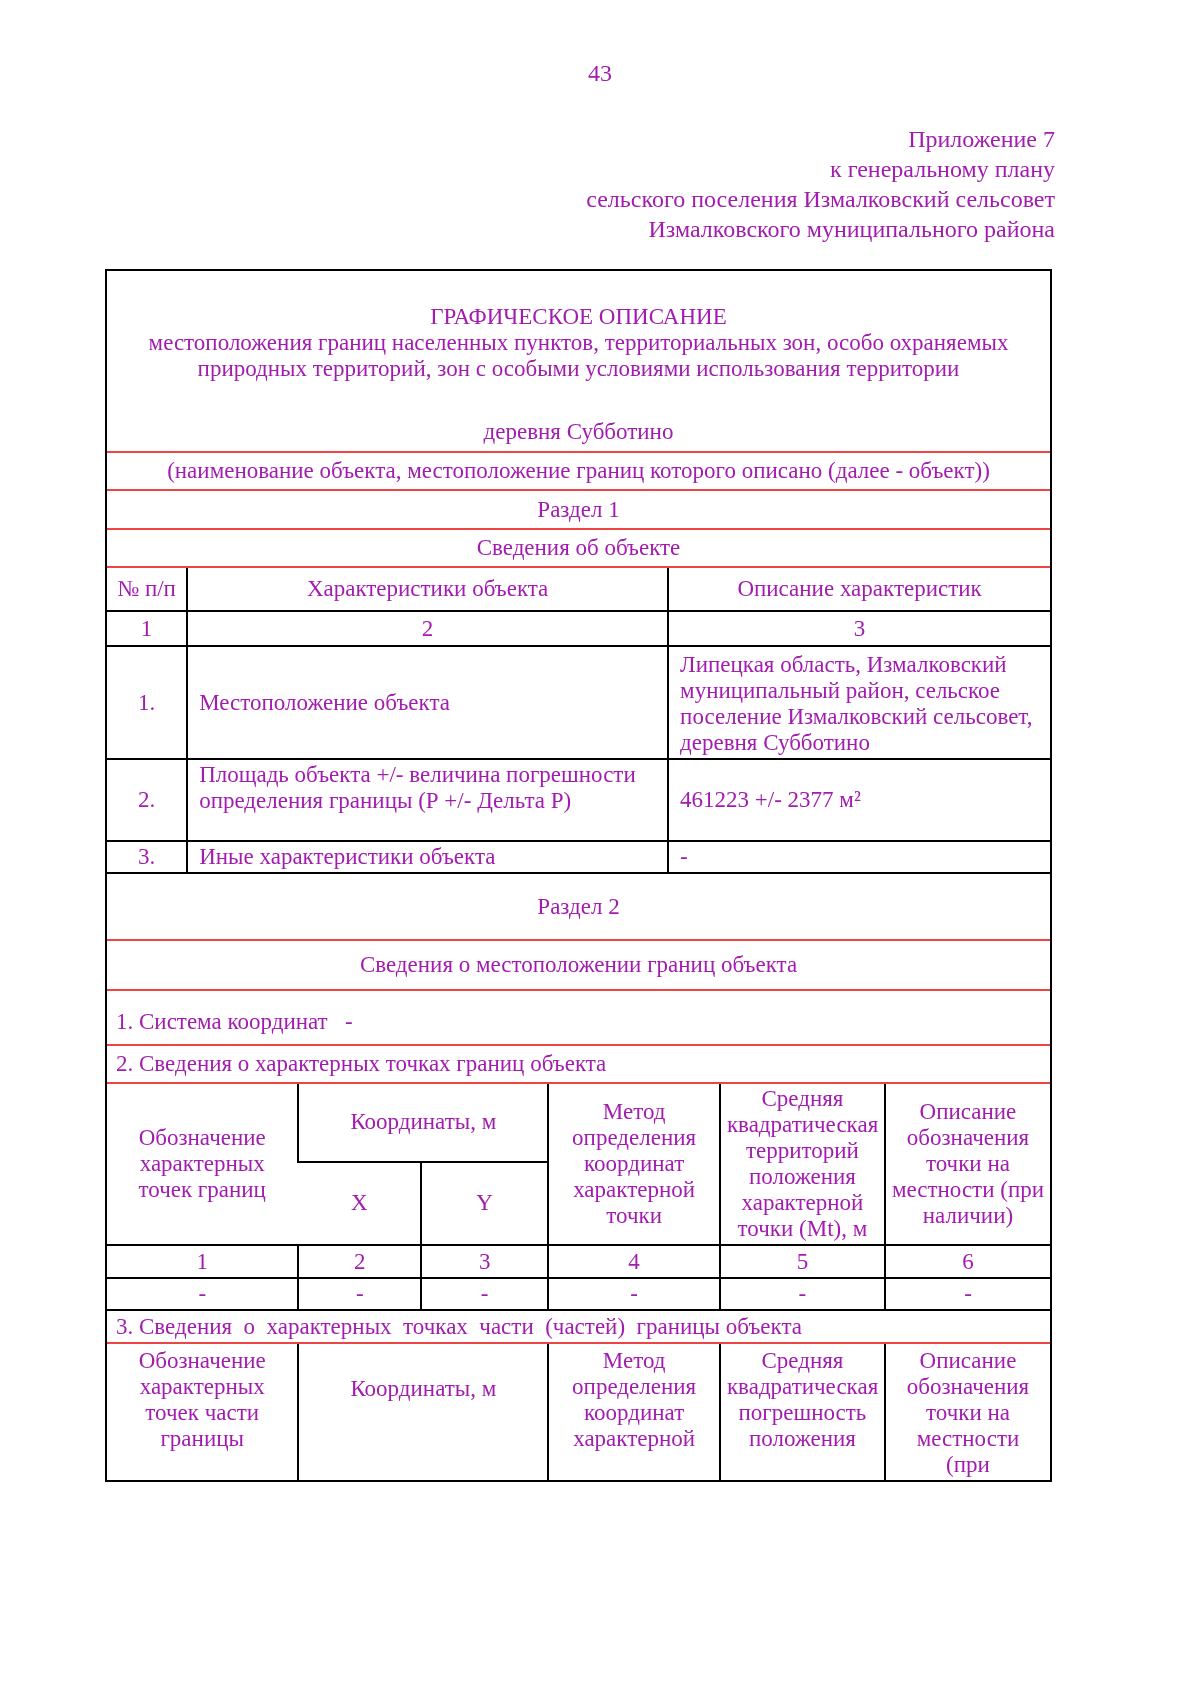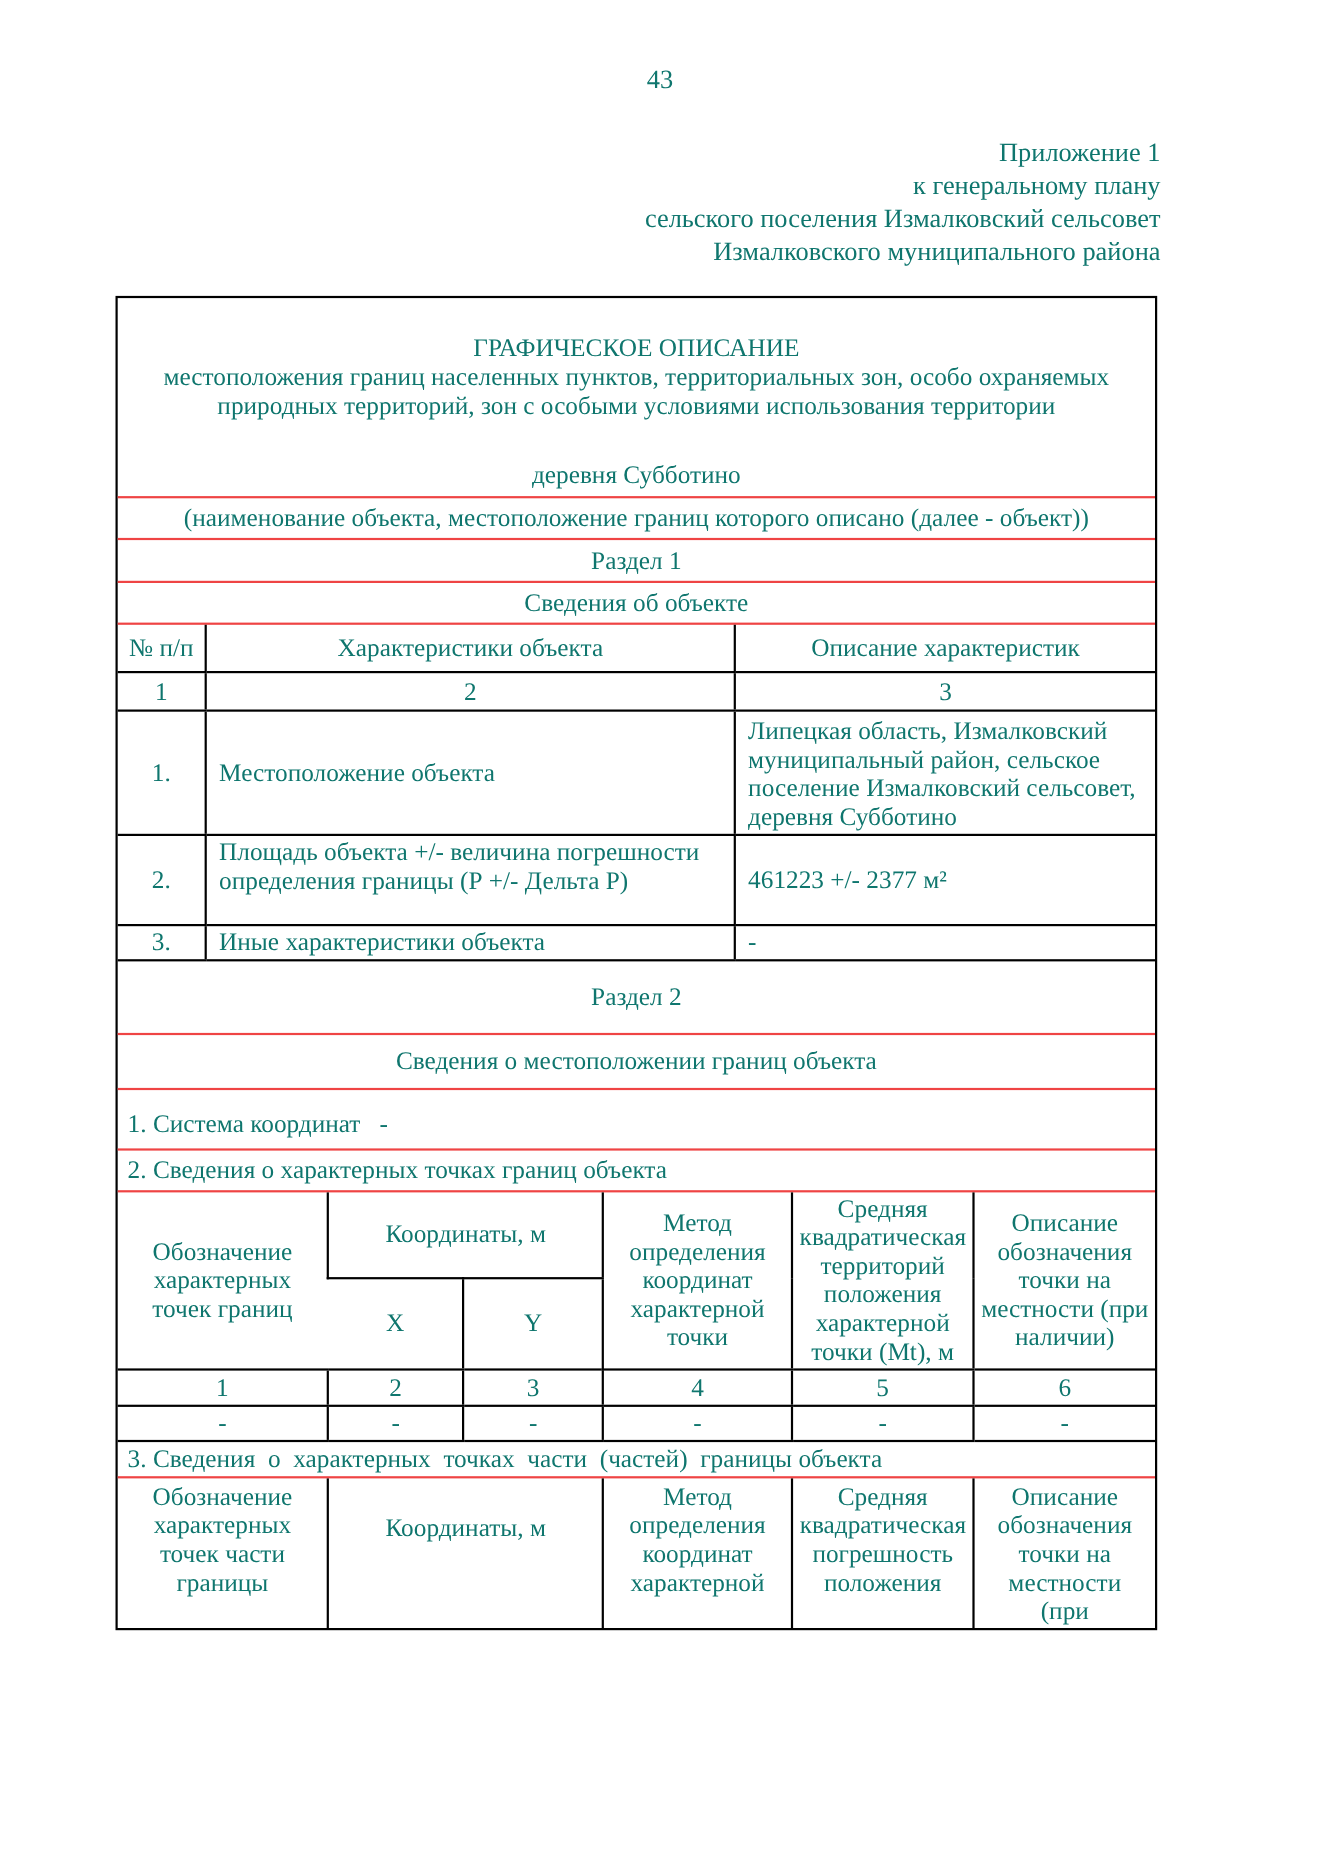--- a/index.html
+++ b/index.html
@@ -1,18 +1,18 @@
 <!DOCTYPE html>
 <html><head>
 <meta charset="utf-8">
 <style>
   * { margin:0; padding:0; box-sizing:border-box; }
   html,body { background:#ffffff; }
   .page {
-    width:1200px; height:1697px; background:#fff; color:#0f766e;
+    width:1200px; height:1697px; background:#fff; color:#a21caf;
     font-family:"Liberation Serif","DejaVu Serif",serif;
     font-size:23px; line-height:26px; position:relative; overflow:hidden;
   }
   .page-number { padding-top:60px; text-align:center; font-size:24px; }
   .appendix { margin-top:38px; margin-right:145px; text-align:right; font-size:24px; line-height:30px; }
 
   .doc-box { margin:25px 0 0 105px; width:947px; border:2px solid #000; background:#fff; }
   .bb { border-bottom:2px solid #ef4444; }
   .row { display:flex; align-items:center; }
   .row.center { justify-content:center; text-align:center; }
@@ -55,21 +55,21 @@
   .headrow { height:33px; }
 </style>
 </head>
 <body>
 
 <div class="page">
 
   <div class="page-number">43</div>
 
   <div class="appendix">
-    <div>Приложение 1</div>
+    <div>Приложение 7</div>
     <div>к генеральному плану</div>
     <div>сельского поселения Измалковский сельсовет</div>
     <div>Измалковского муниципального района</div>
   </div>
 
   <div class="doc-box">
 
     <div class="title-block bb">
       <div class="doc-title">ГРАФИЧЕСКОЕ ОПИСАНИЕ</div>
       <div class="doc-subtitle">местоположения границ населенных пунктов, территориальных зон, особо охраняемых природных территорий, зон с особыми условиями использования территории</div>

